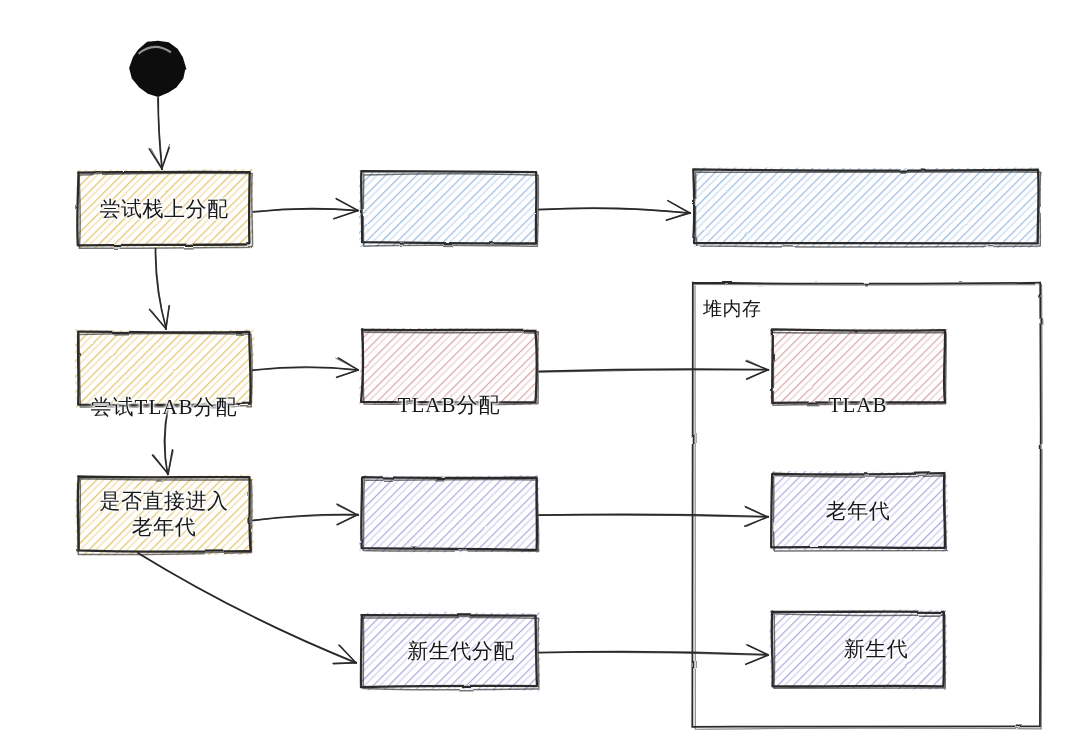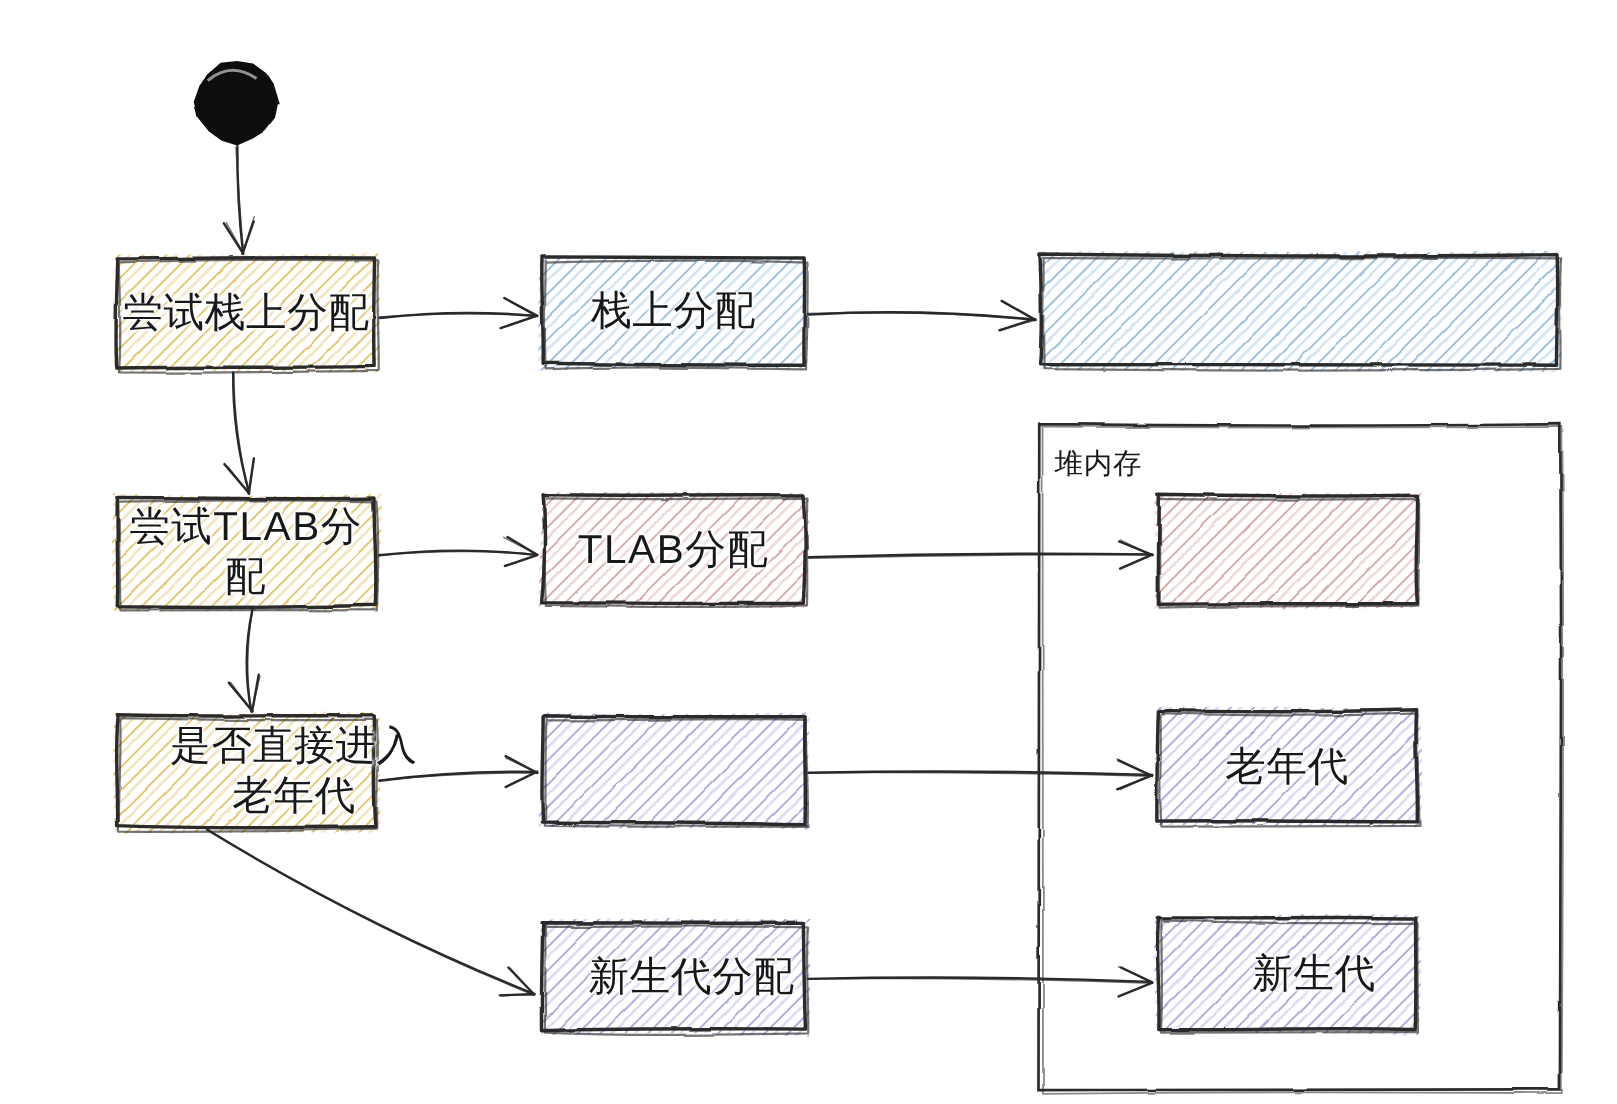--- a/index.html
+++ b/index.html
@@ -22,32 +22,33 @@
     height: 736px;
   }
   .node-label {
     position: absolute;
     display: flex;
     align-items: center;
     justify-content: center;
     text-align: center;
     color: #17181a;
     font-family: "Liberation Sans", sans-serif;
-    font-size: 27px;
+    font-size: 21px;
     line-height: 1.22;
     letter-spacing: 0.5px;
     white-space: pre-line;
     pointer-events: none;
     text-shadow:
        0 0 2px #ffffff, 0 0 2px #ffffff, 0 0 3px #ffffff,
        0 0 4px #ffffff, 0 0 5px #ffffff;
   }
   .node-label.mono {
-    font-family: Liberation Sans, sans-serif;
+    font-family: Liberation Serif, serif;
     letter-spacing: 1px;
+    margin-top: 40px;
   }
   .container-title {
     position: absolute;
     color: #17181a;
     font-family: Liberation Sans, sans-serif;
     font-size: 19px;
     letter-spacing: 0.5px;
   }
 </style>
 </head>
@@ -239,30 +240,30 @@
         </g>
       </g>
   </svg>
 
   <div class="node-label" style="left:132px;top:42px;width:52px;height:52px;"></div>
 
   <div class="node-label" style="left:78px;top:172px;width:172px;height:73px;">尝试栈上分配</div>
 
   <div class="node-label mono" style="left:78px;top:332px;width:172px;height:72px;">尝试TLAB分配</div>
 
-  <div class="node-label" style="left:78px;top:477px;width:172px;height:74px;margin-left:32px;">是否直接进入
+  <div class="node-label" style="left:78px;top:477px;width:172px;height:74px;">是否直接进入
 老年代</div>
 
-  <div class="node-label" style="left:362px;top:172px;width:174px;height:71px;">栈上分配</div>
 
   <div class="node-label mono" style="left:362px;top:330px;width:174px;height:72px;">TLAB分配</div>
 
 
   <div class="node-label" style="left:362px;top:615px;width:174px;height:72px;margin-left:12px;">新生代分配</div>
 
 
+  <div class="node-label mono" style="left:772px;top:330px;width:172px;height:72px;">TLAB</div>
 
   <div class="node-label" style="left:772px;top:474px;width:172px;height:74px;">老年代</div>
 
   <div class="node-label" style="left:772px;top:612px;width:208px;height:74px;">新生代</div>
 
   <div class="container-title" style="left:703px;top:296px;">堆内存</div>
 </div>
 
 </body></html>

